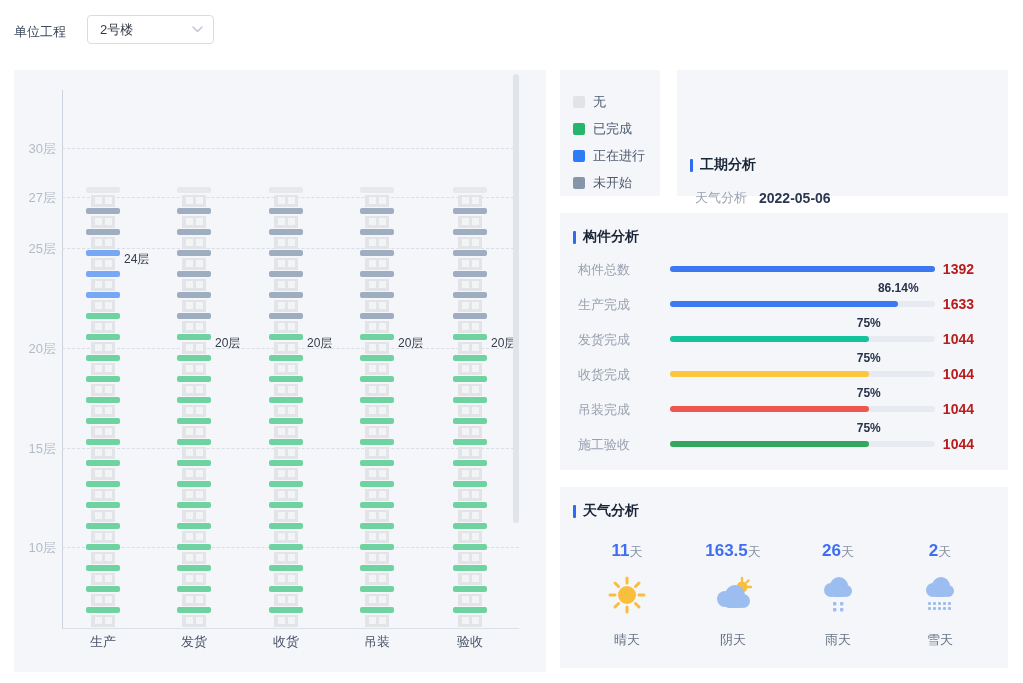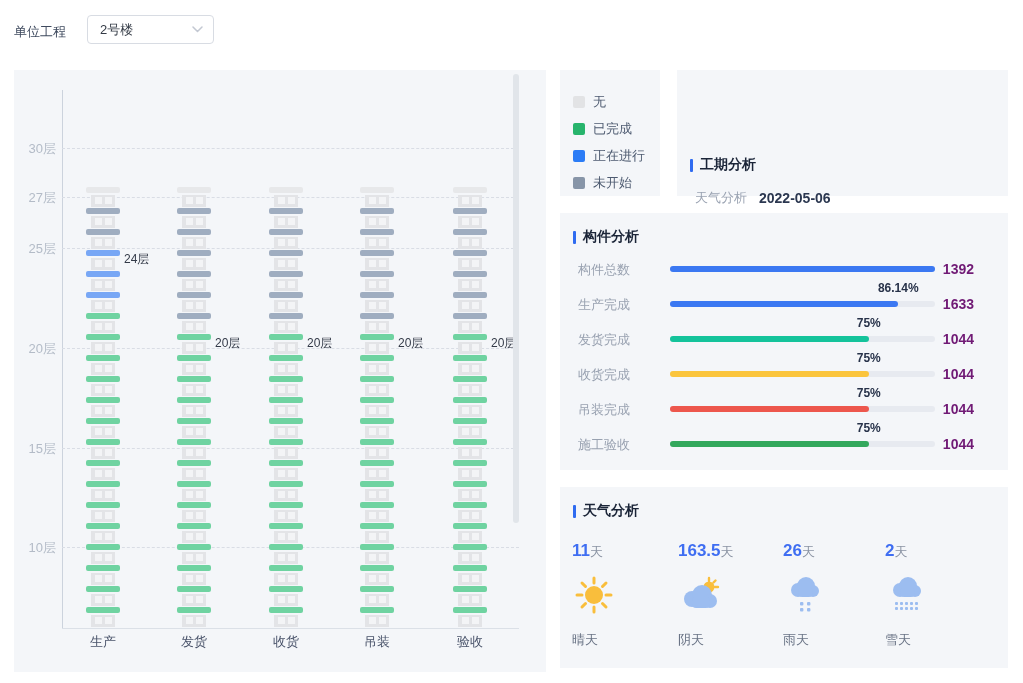--- a/index.html
+++ b/index.html
@@ -48,25 +48,25 @@
   
   .sch-row { position:absolute; left:18px; width:300px; display:flex; }
   .sch-cell { display:flex; align-items:center; }
   .sch-label { font-size:13px; color:#9aa3b2; margin-right:12px; white-space:nowrap; }
   .sch-value { font-size:14px; color:#2b3750; font-weight:bold; white-space:nowrap; }
 
   
   .cmp-row-label { position:absolute; left:18px; font-size:13px; color:#98a1b0; white-space:nowrap; }
   .cmp-track { position:absolute; left:110px; width:265px; height:6px; border-radius:3px; background:#e7eaf0; }
   .cmp-fill { height:6px; border-radius:3px; }
-  .cmp-value { position:absolute; left:378px; width:36px; text-align:right; font-size:14px; font-weight:bold; color:#701a75; }
+  .cmp-value { position:absolute; left:378px; width:36px; text-align:right; font-size:14px; font-weight:bold; color:#b91c1c; }
   .cmp-pct { position:absolute; width:70px; text-align:center; font-size:12px; font-weight:bold; color:#273249; }
 
   
-  .wx-item { position:absolute; width:110px; text-align:left; }
+  .wx-item { position:absolute; width:110px; text-align:center; }
   .wx-num { font-size:17px; font-weight:bold; color:#3f6ef2; }
   .wx-unit { font-size:13px; color:#8a93a3; font-weight:normal; }
   .wx-label { font-size:13px; color:#6a7486; }
 
   
   #watermark { position:absolute; left:848px; top:610px; display:flex; align-items:center; z-index:20; pointer-events:none; }
   #watermark .wm-text { font-size:27px; font-weight:bold; color:#4a4f57; letter-spacing:3px;
     text-shadow:-1px -1px 0 #fff,1px -1px 0 #fff,-1px 1px 0 #fff,1px 1px 0 #fff,0 2px 2px rgba(255,255,255,.8); }
 </style>
 </head>

